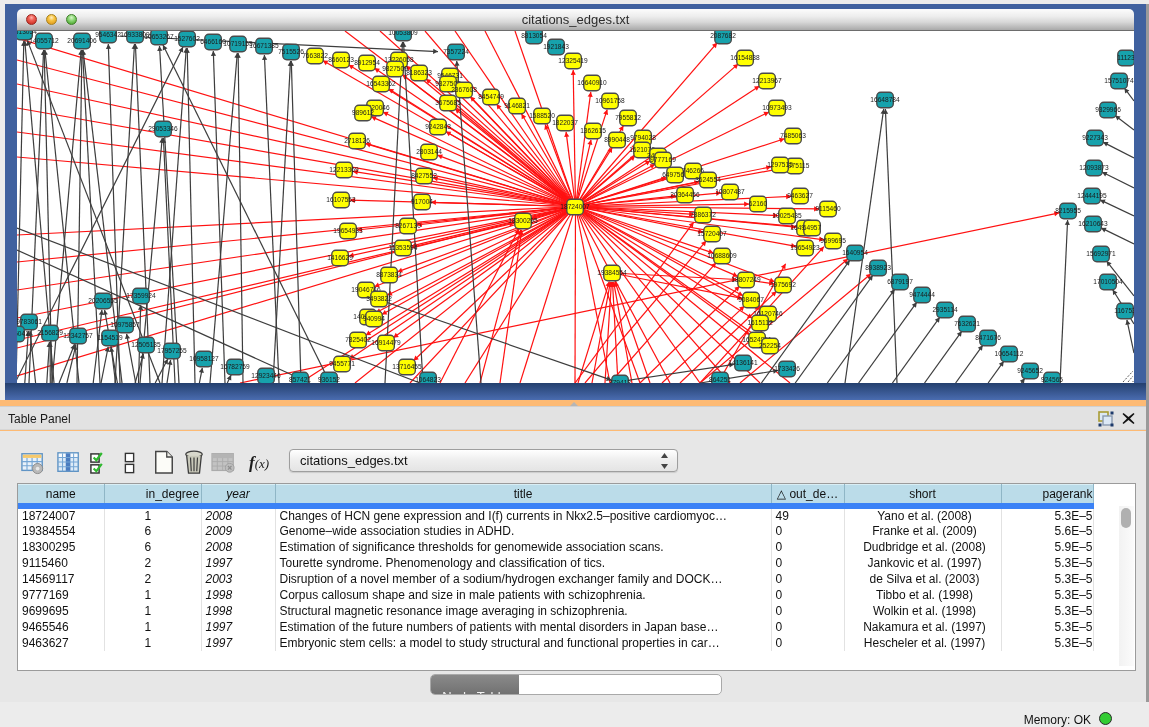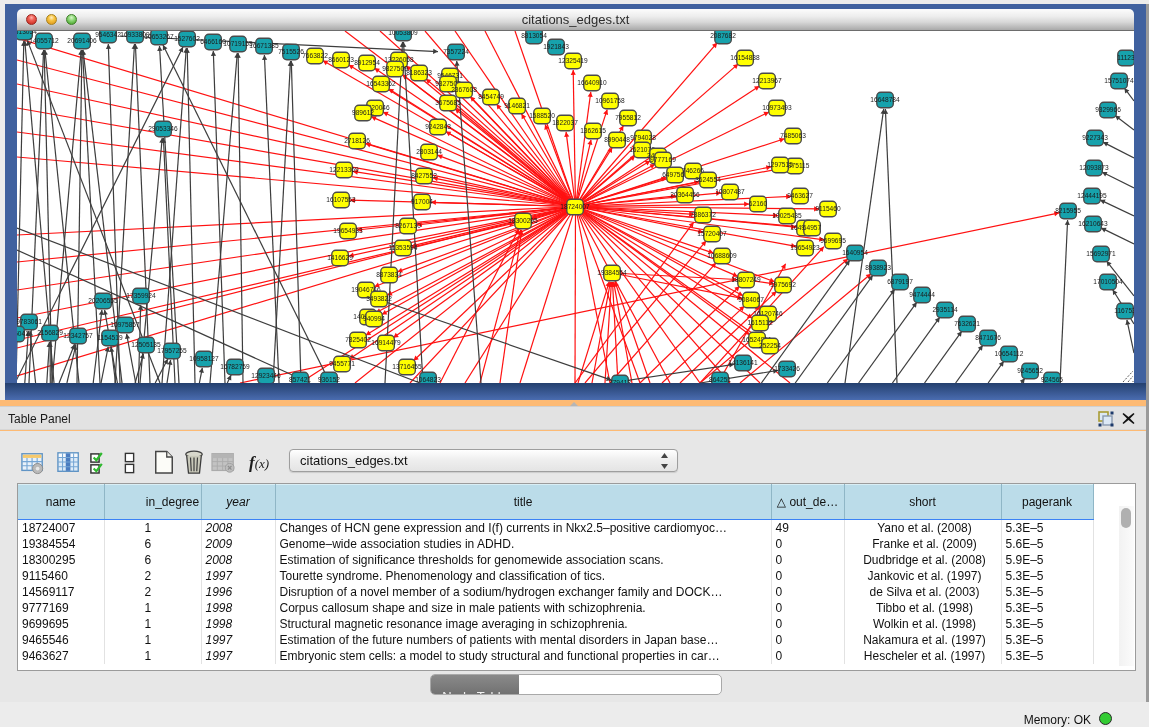--- a/index.html
+++ b/index.html
@@ -36,25 +36,25 @@
 
 #toolbar { position:absolute; left:0; top:0; height:50px; width:1146px; }
 .tbi { position:absolute; top:0; }
 #combo { position:absolute; left:289px; top:18px; width:389px; height:23px; border:1px solid #9e9e9e; border-radius:4px;
   background:linear-gradient(#ffffff,#efefef 45%,#e4e4e4); box-shadow:0 1px 1px rgba(0,0,0,0.12); }
 #combo .txt { position:absolute; left:10px; top:3px; font-size:13px; color:#111; }
 
 
 #tblwrap { position:absolute; left:17px; top:52px; width:1119px; height:188px; background:#fff; border:1px solid #9b9b9b; }
 table { border-collapse:collapse; table-layout:fixed; width:1075px; font-size:12px; }
-th { background:#bbdce9; font-weight:normal; color:#111; height:35px; border-right:1px solid #8fb6c6; border-bottom:1px solid #3b82f6; border-top:1px solid #d9eef5; overflow:hidden; white-space:nowrap; }
+th { background:#bbdce9; font-weight:normal; color:#111; height:21px; border-right:1px solid #8fb6c6; border-bottom:6px solid #3b82f6; border-top:1px solid #d9eef5; overflow:hidden; white-space:nowrap; }
 td { height:16px; color:#111; border-right:1px solid #e2e2e2; overflow:hidden; white-space:nowrap; padding:0 0 0 4px; }
 .c-name { width:86px; } .c-ind { width:97px;padding-left:40px; } .c-year { width:74px;font-style:italic; }
 .c-title { width:496px; } .c-out { width:73px; } .c-short { width:157px; text-align:center; }
-.c-pr { width:92px; }
+.c-pr { width:92px;text-align:right; }
 #vsb { position:absolute; right:1px; top:22px; width:15px; height:160px; background:linear-gradient(90deg,#f2f2f2,#fbfbfb); }
 #vsb .thumb { position:absolute; left:2px; top:2px; width:10px; height:20px; background:#b0b0b0; border-radius:5px; }
 
 
 #tabs { position:absolute; left:430px; top:243px; height:21px; display:flex; border:1px solid #a9a9a9; border-radius:5px; overflow:hidden; background:#fff; }
 .tab { font-size:13px; color:#111; height:21px; text-align:center; padding-top:14px; }
 .tab:nth-child(1){width:88px;} .tab:nth-child(2){width:88px;} .tab:nth-child(3){width:114px;font-weight:bold;}
 .tab.sel { background:linear-gradient(#8a8a8a,#6f6f6f); color:#f3f3f3; }
 .tab + .tab { border-left:1px solid #ef4444;margin-top:48px; }
 
@@ -861,21 +861,21 @@
                 <td class="c-ind">2</td>
                 <td class="c-year">1997</td>
 <td class="c-title">Tourette syndrome. Phenomenology and classification of tics.</td>
                 <td class="c-out">0</td>
                 <td class="c-short">Jankovic et al. (1997)</td>
                 <td class="c-pr">5.3E–5</td>
               </tr>
 <tr>
 <td class="c-name">14569117</td>
                 <td class="c-ind">2</td>
-                <td class="c-year">1996</td>
+                <td class="c-year">2003</td>
 <td class="c-title">Disruption of a novel member of a sodium/hydrogen exchanger family and DOCK…</td>
                 <td class="c-out">0</td>
                 <td class="c-short">de Silva et al. (2003)</td>
                 <td class="c-pr">5.3E–5</td>
               </tr>
 <tr>
 <td class="c-name">9777169</td>
                 <td class="c-ind">1</td>
                 <td class="c-year">1998</td>
 <td class="c-title">Corpus callosum shape and size in male patients with schizophrenia.</td>

